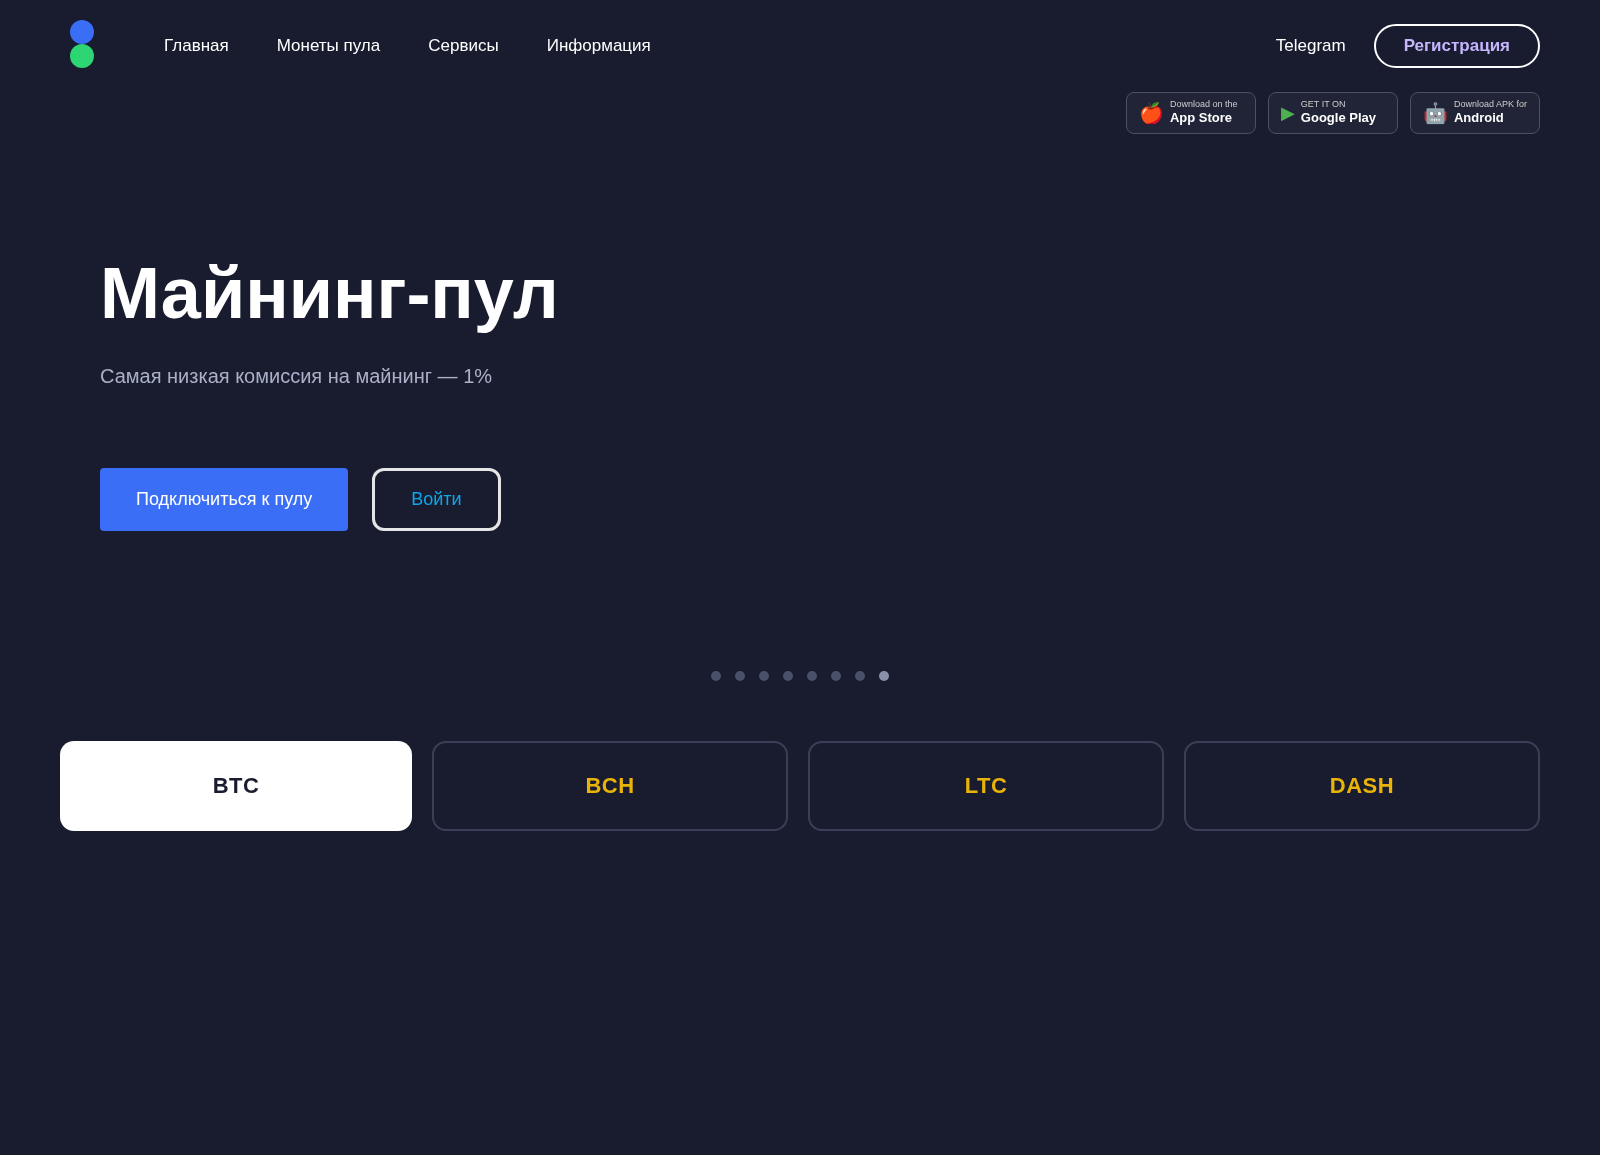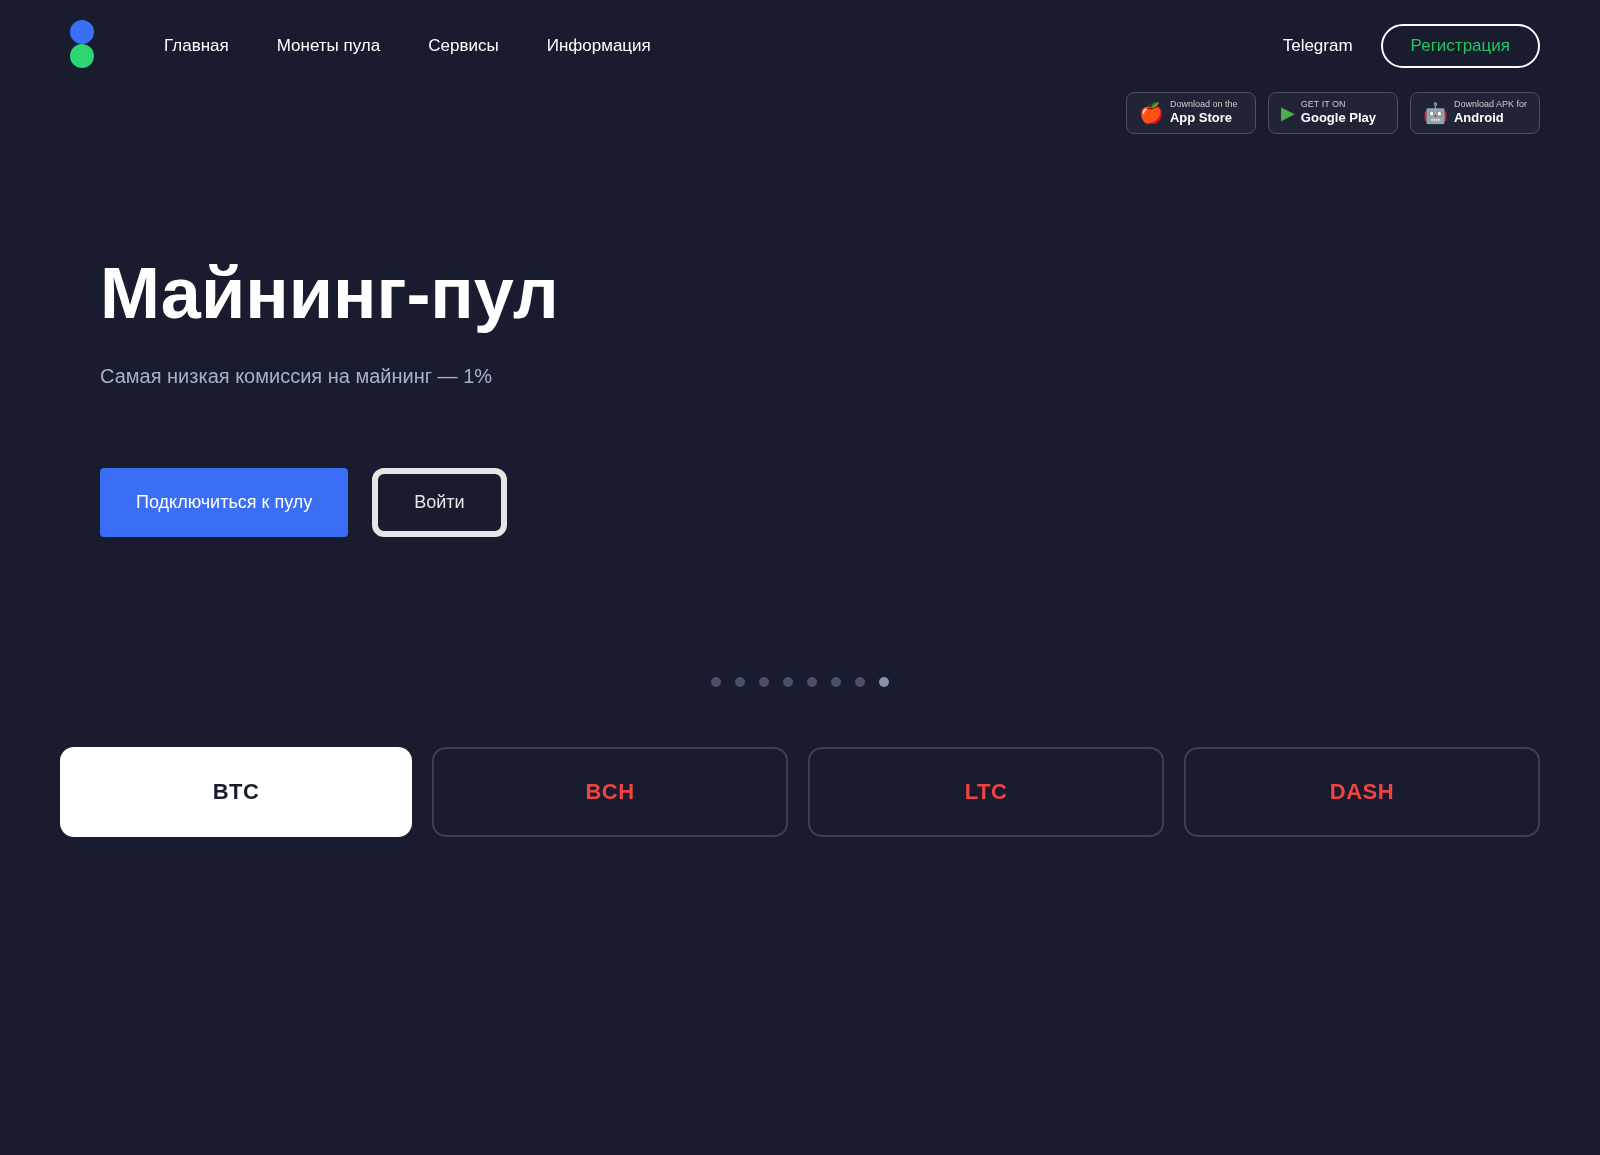--- a/index.html
+++ b/index.html
@@ -59,26 +59,26 @@
     .telegram-link {
       color: #ffffff;
       text-decoration: none;
       font-size: 17px;
       cursor: pointer;
     }
 
     .register-btn {
       border: 2px solid #ffffff;
       background: transparent;
-      color: #22c55e;
+      color: #c4b5fd;
       padding: 10px 28px;
       border-radius: 28px;
       font-size: 17px;
       cursor: pointer;
-      font-weight: 400;
+      font-weight: 700;
     }
 
     
     .app-badges {
       display: flex;
       justify-content: flex-end;
       gap: 12px;
       padding: 0 60px 20px;
     }
 
@@ -148,22 +148,22 @@
       border: none;
       padding: 18px 36px;
       border-radius: 4px;
       font-size: 18px;
       cursor: pointer;
       font-weight: 500;
     }
 
     .btn-secondary {
       background: transparent;
-      color: #e5e5e5;
-      border: 6px solid #e5e5e5;
+      color: #0ea5e9;
+      border: 3px solid #e5e5e5;
       padding: 18px 36px;
       border-radius: 12px;
       font-size: 18px;
       cursor: pointer;
       font-weight: 500;
     }
 
     
     .slider-dots {
       display: flex;
@@ -205,21 +205,21 @@
       letter-spacing: 0.5px;
     }
 
     .coin-tab.active {
       background: #ffffff;
       color: #181c2e;
     }
 
     .coin-tab.inactive {
       background: transparent;
-      color: #ef4444;
+      color: #eab308;
       border: 2px solid #3a3f58;
     }
   </style>
 </head>
 <body>
 
 <header>
   <div class="header-left">
 
     <div>

